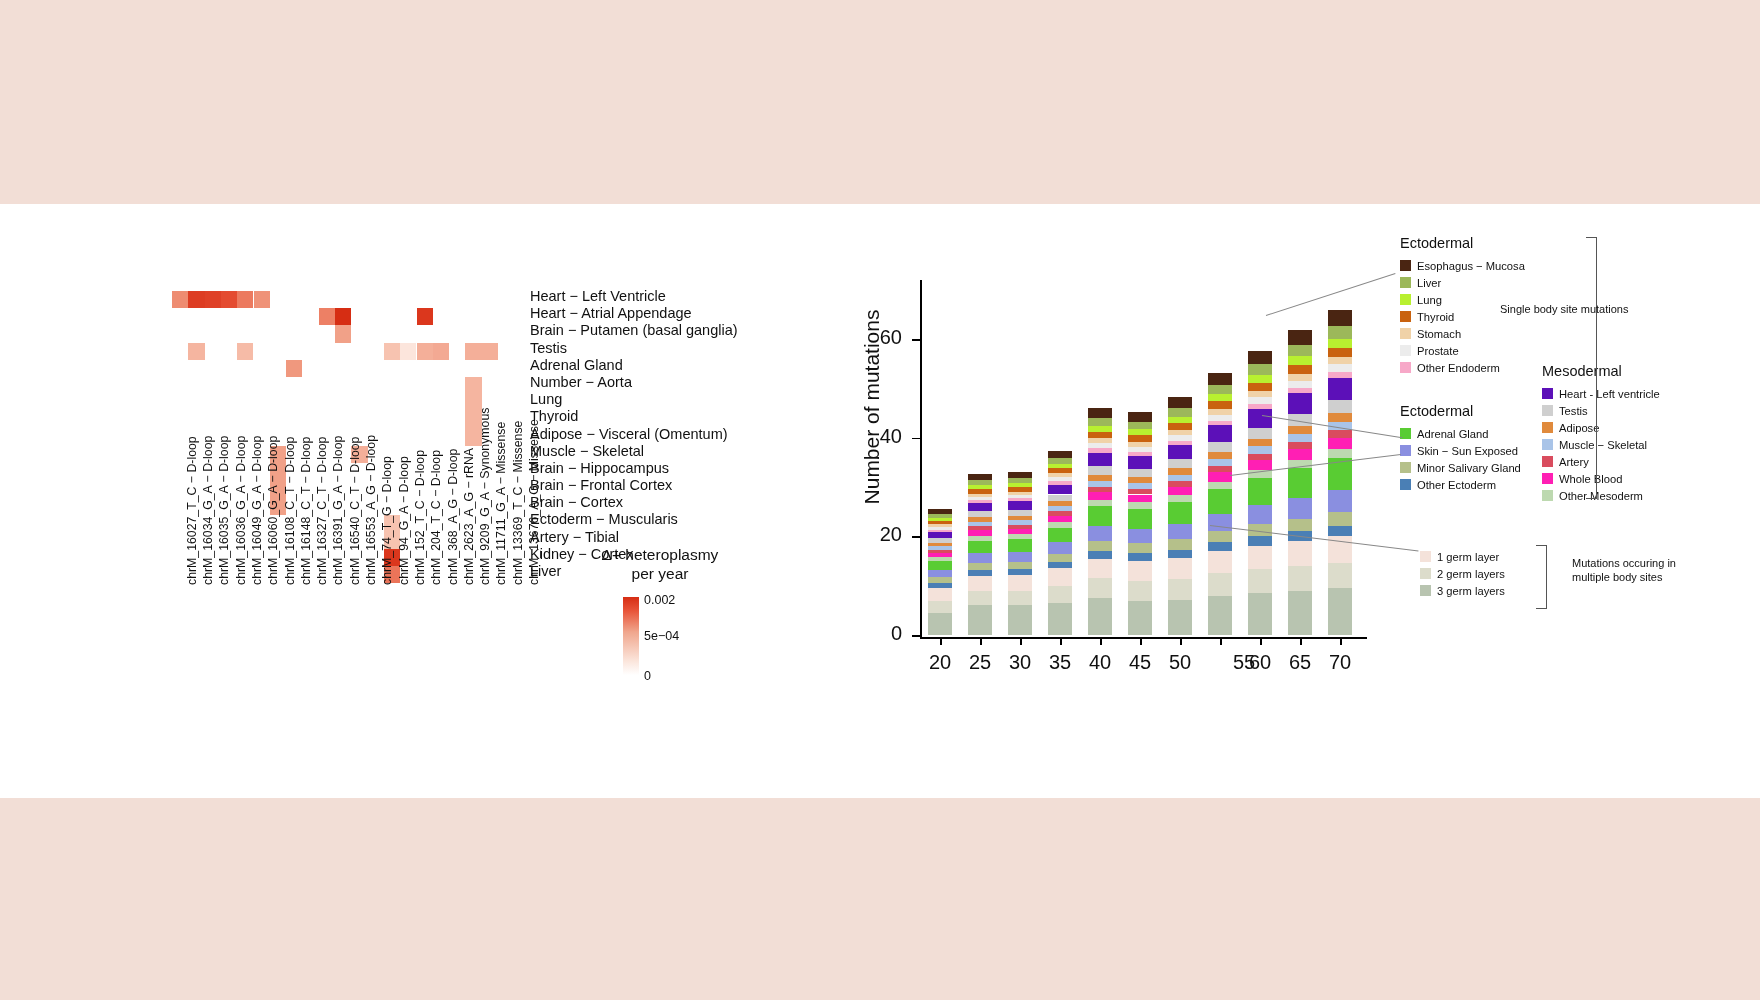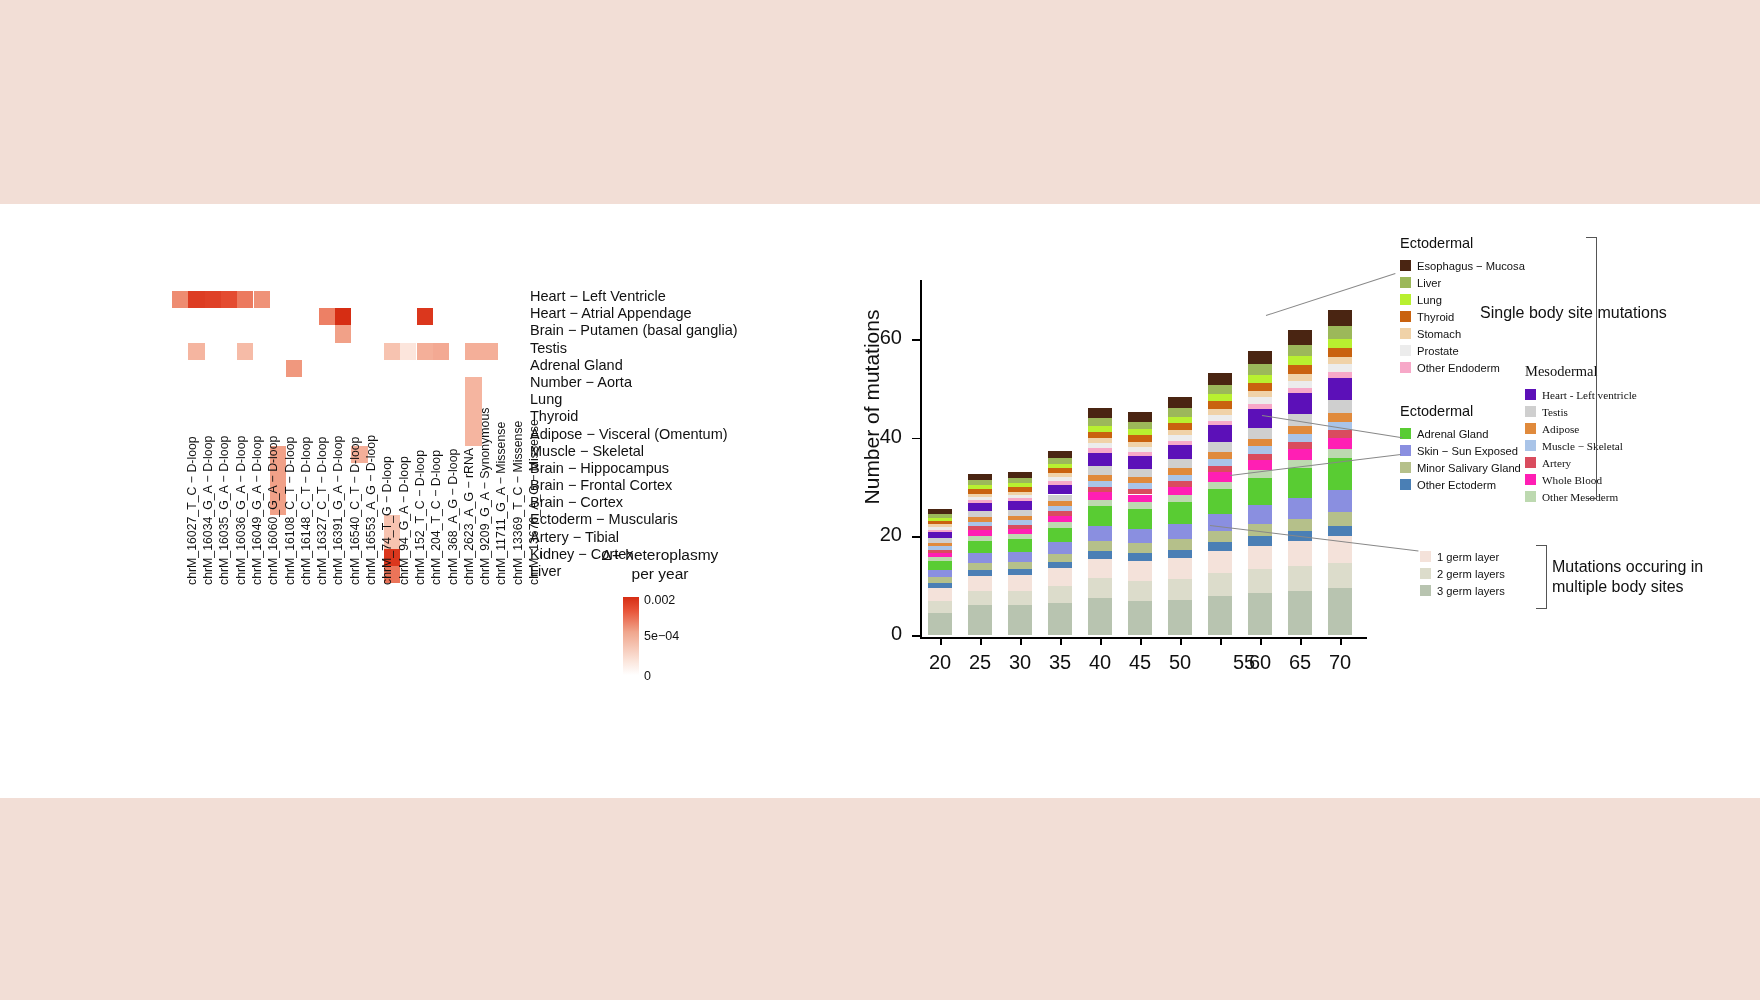--- a/index.html
+++ b/index.html
@@ -238,24 +238,25 @@
   }
   .bracket {
     position: absolute;
     border-right: 1.2px solid #555;
     border-top: 1.2px solid #555;
     border-bottom: 1.2px solid #555;
     width: 10px;
   }
   .bracket-label {
     position: absolute;
-    font-size: 16px;
+    font-size: 11px;
     color: #111;
     line-height: 1.25;
     white-space: pre-line;
+    margin-left: 20px;
   }
   .leader {
     position: absolute;
     background: #888;
     height: 1px;
     transform-origin: left center;
   }
 </style>
 </head>
 <body>
@@ -673,21 +674,21 @@
             <span class="legend-swatch" style="background: rgb(236, 236, 236);"></span>
             <span class="legend-label">Prostate</span>
           </div>
           <div class="legend-item">
             <span class="legend-swatch" style="background: rgb(247, 168, 200);"></span>
             <span class="legend-label">Other Endoderm</span>
           </div>
         </div>
     </div>
 
-    <div class="legend-group" id="legend-mesodermal" style="left:725px; top:148px;font-family:Liberation Serif, serif;">
+    <div class="legend-group" id="legend-mesodermal" style="left:742px; top:148px;">
       <div class="legend-head">Mesodermal</div>
       <div class="legend-items">
           <div class="legend-item">
             <span class="legend-swatch" style="background: rgb(92, 16, 184);"></span>
             <span class="legend-label">Heart - Left ventricle</span>
           </div>
           <div class="legend-item">
             <span class="legend-swatch" style="background: rgb(207, 207, 207);"></span>
             <span class="legend-label">Testis</span>
           </div>

